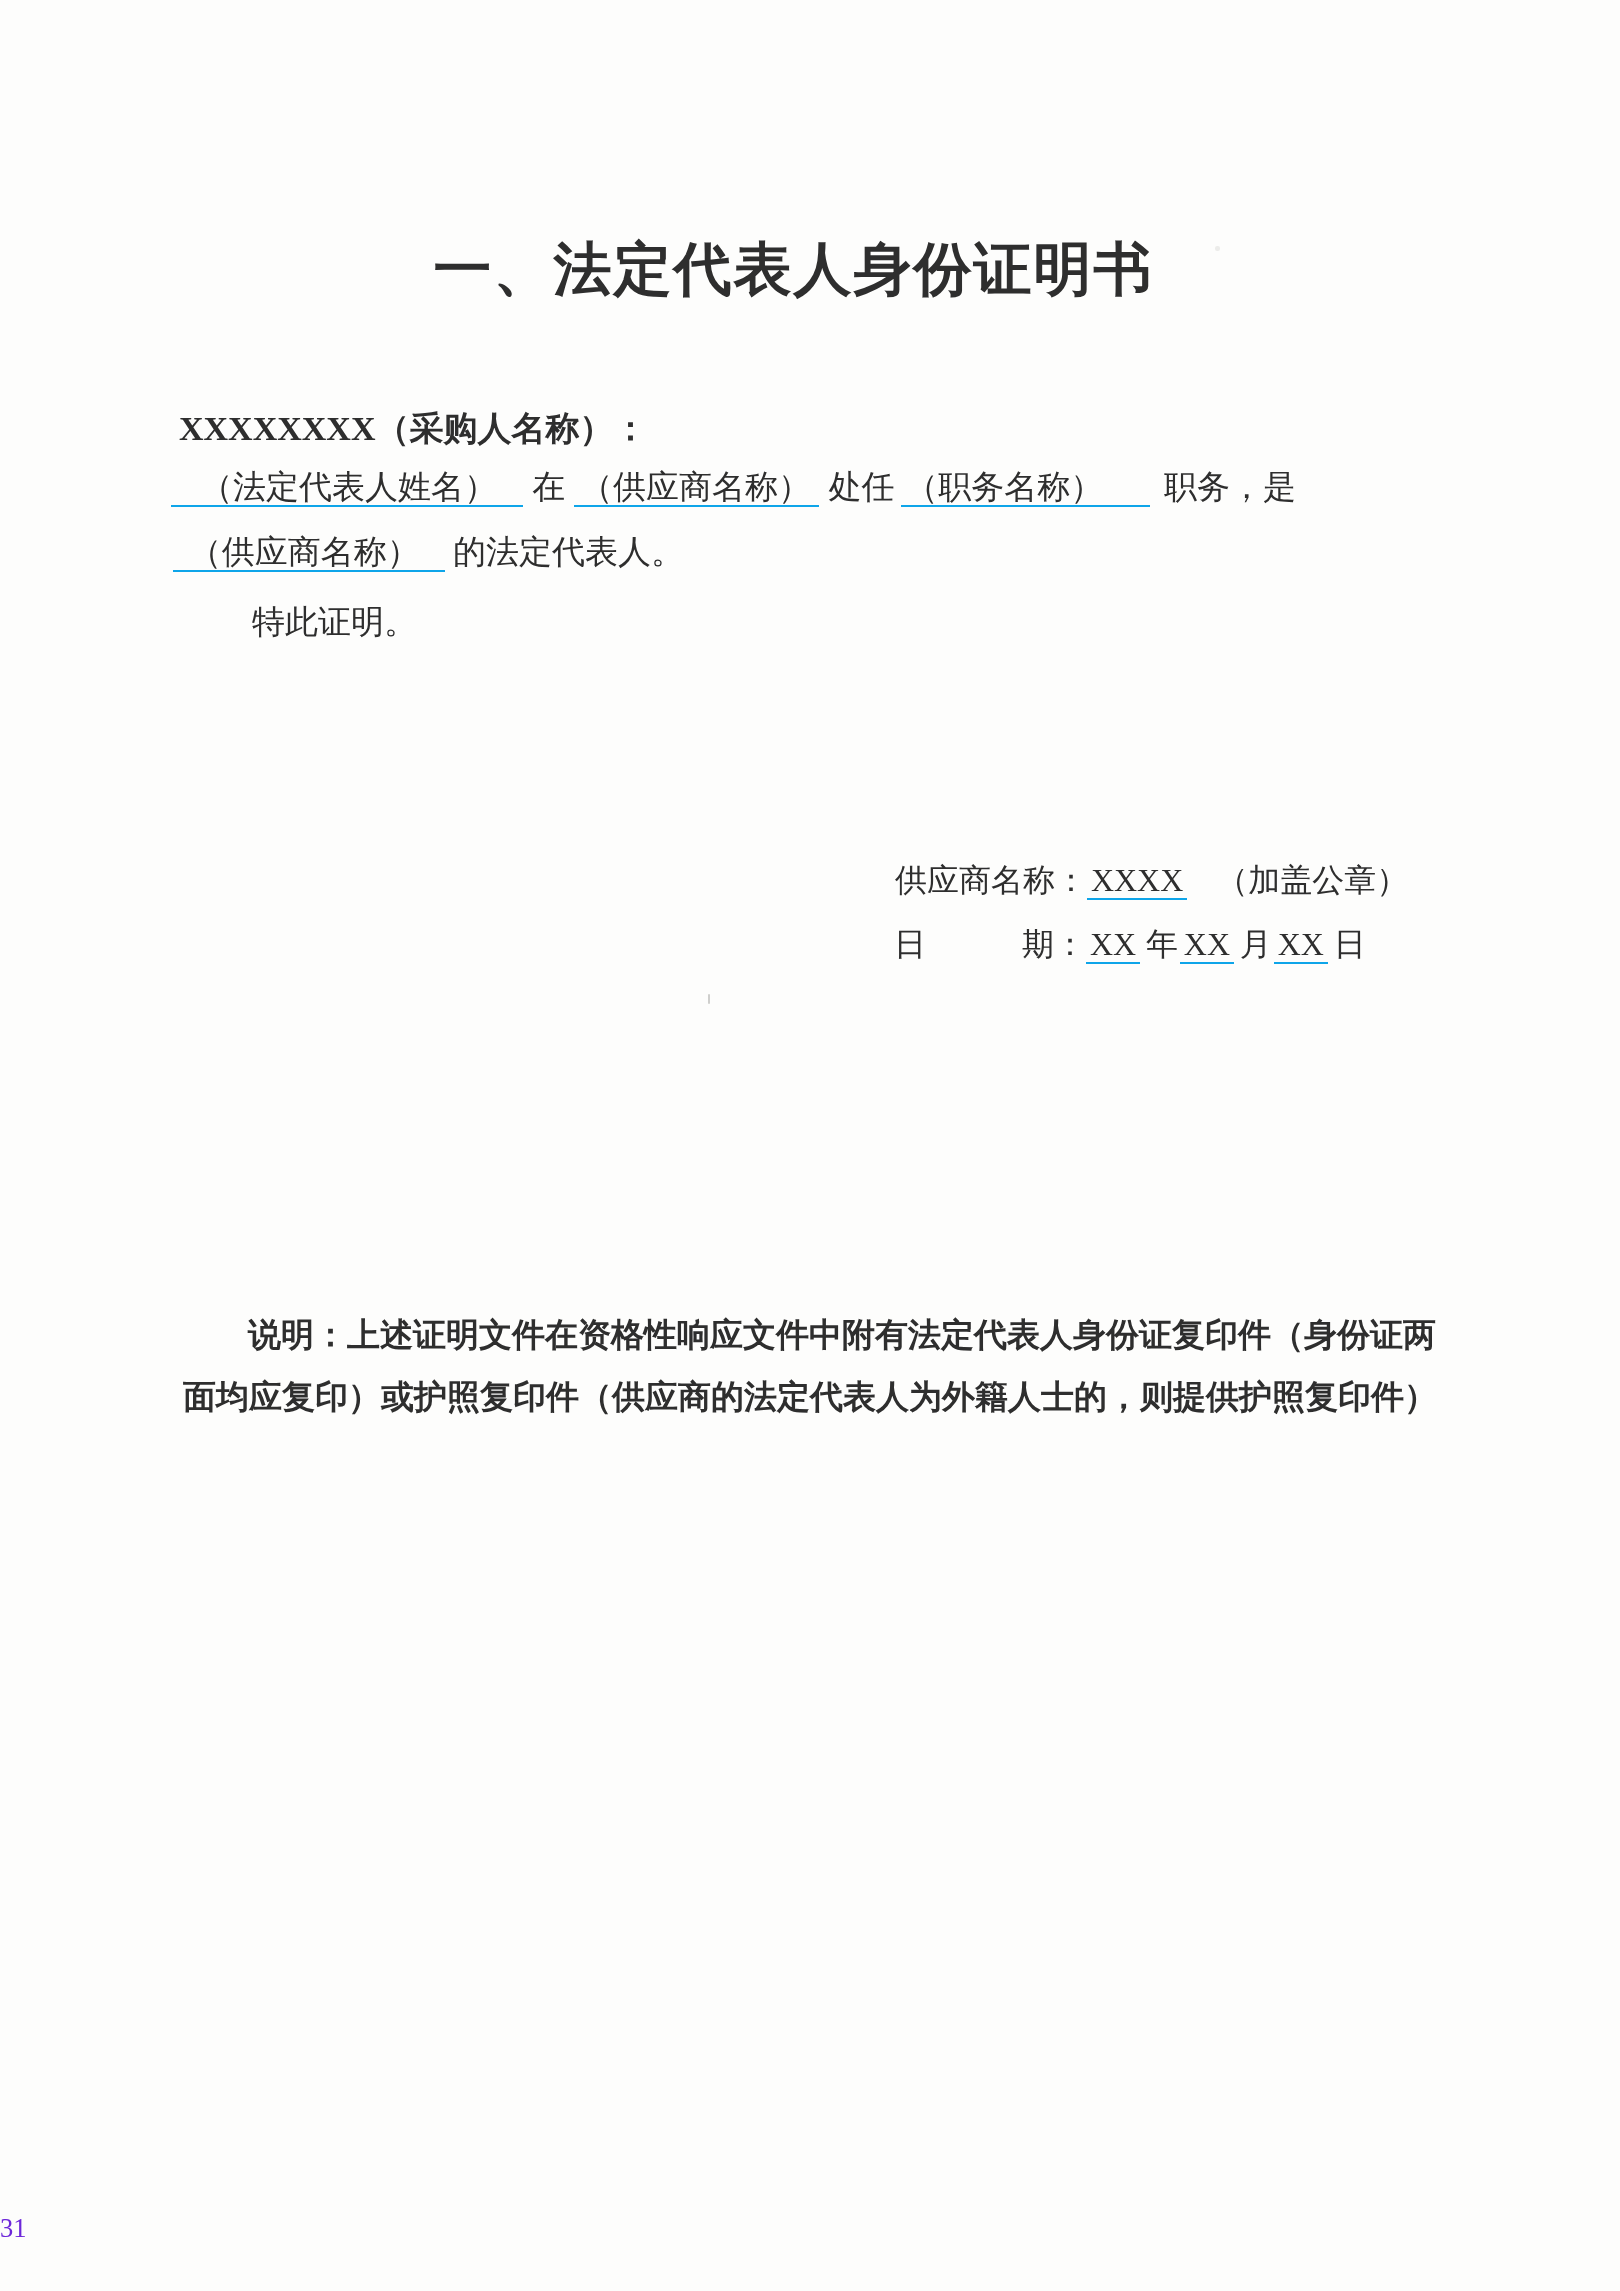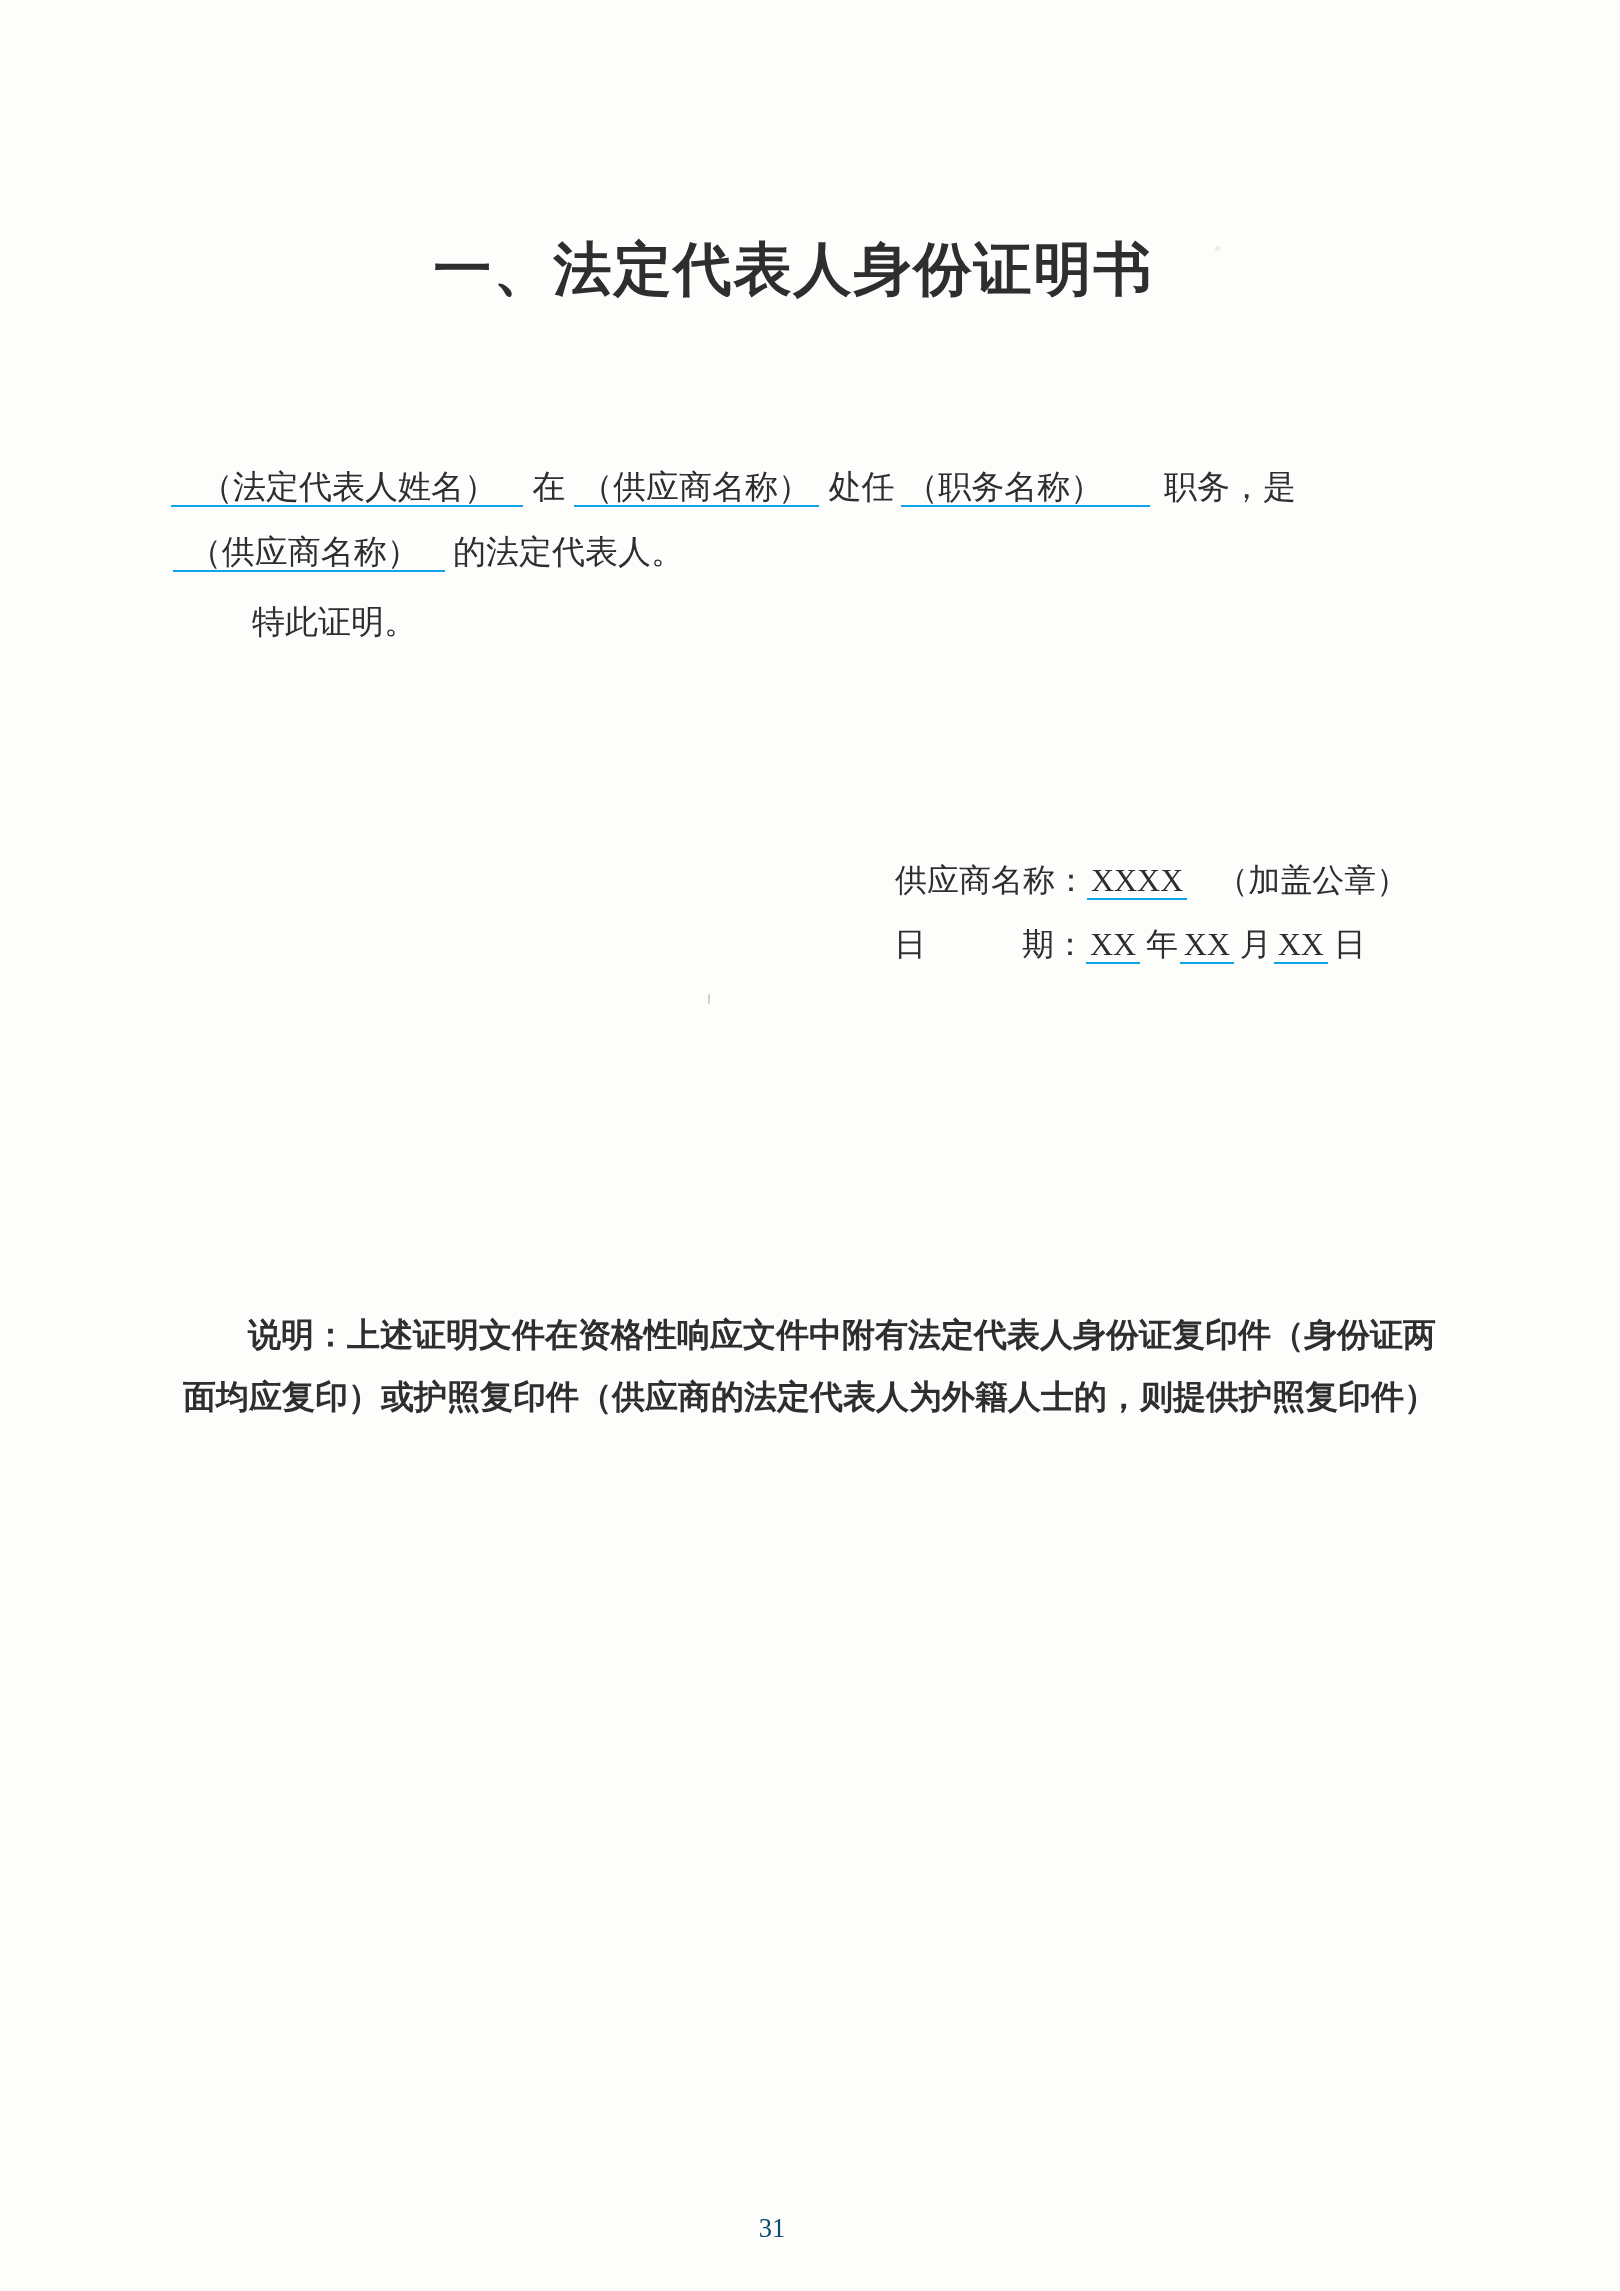--- a/index.html
+++ b/index.html
@@ -75,35 +75,36 @@
     font-weight: bold;
     line-height: 62px;
   }
   .note-line { white-space: nowrap; }
   .note-line.first { text-indent: 65px; }
   .page-number {
     position: absolute;
     top: 2213px;
     left: 0;
     right: 76px;            
-    text-align: center;
+    text-align: left;
     font-size: 26.5px;
-    color: #0c4a6e;
+    color: #6d28d9;
   }
   .artifact { position: absolute; border-radius: 2px; }
   .artifact.dot  { left: 1215px; top: 246px; width: 4.9px; height: 4.9px; background: #ececea; }
   .artifact.tick { left: 708px;  top: 994px; width: 2px; height: 9.8px; background: #cfcfcd; }
 </style>
 </head>
 <body>
 
 <div class="page">
 
   <div class="title">一、法定代表人身份证明书</div>
 
+  <div class="salutation">XXXXXXXX（采购人名称）：</div>
 
   <div class="body-line line1"><span class="u blank-a">（法定代表人姓名）</span><span class="mid-at">在</span><span class="u blank-b">（供应商名称）</span><span class="mid-serve">处任</span><span class="u blank-c">（职务名称）</span><span class="mid-duty">职务，是</span></div>
 
   <div class="body-line line2"><span class="u blank-d">（供应商名称）</span><span class="tail-d">的法定代表人。</span></div>
 
   <div class="affirmation">特此证明。</div>
 
   <div class="sig-line sig-supplier"><span>供应商名称：</span><span class="u">XXXX</span><span class="sig-suffix">（加盖公章）</span></div>
 
   <div class="sig-line sig-date"><span>日　　　期：</span><span class="u">XX</span><span class="unit">年</span><span class="u">XX</span><span class="unit">月</span><span class="u">XX</span><span class="unit">日</span></div>

